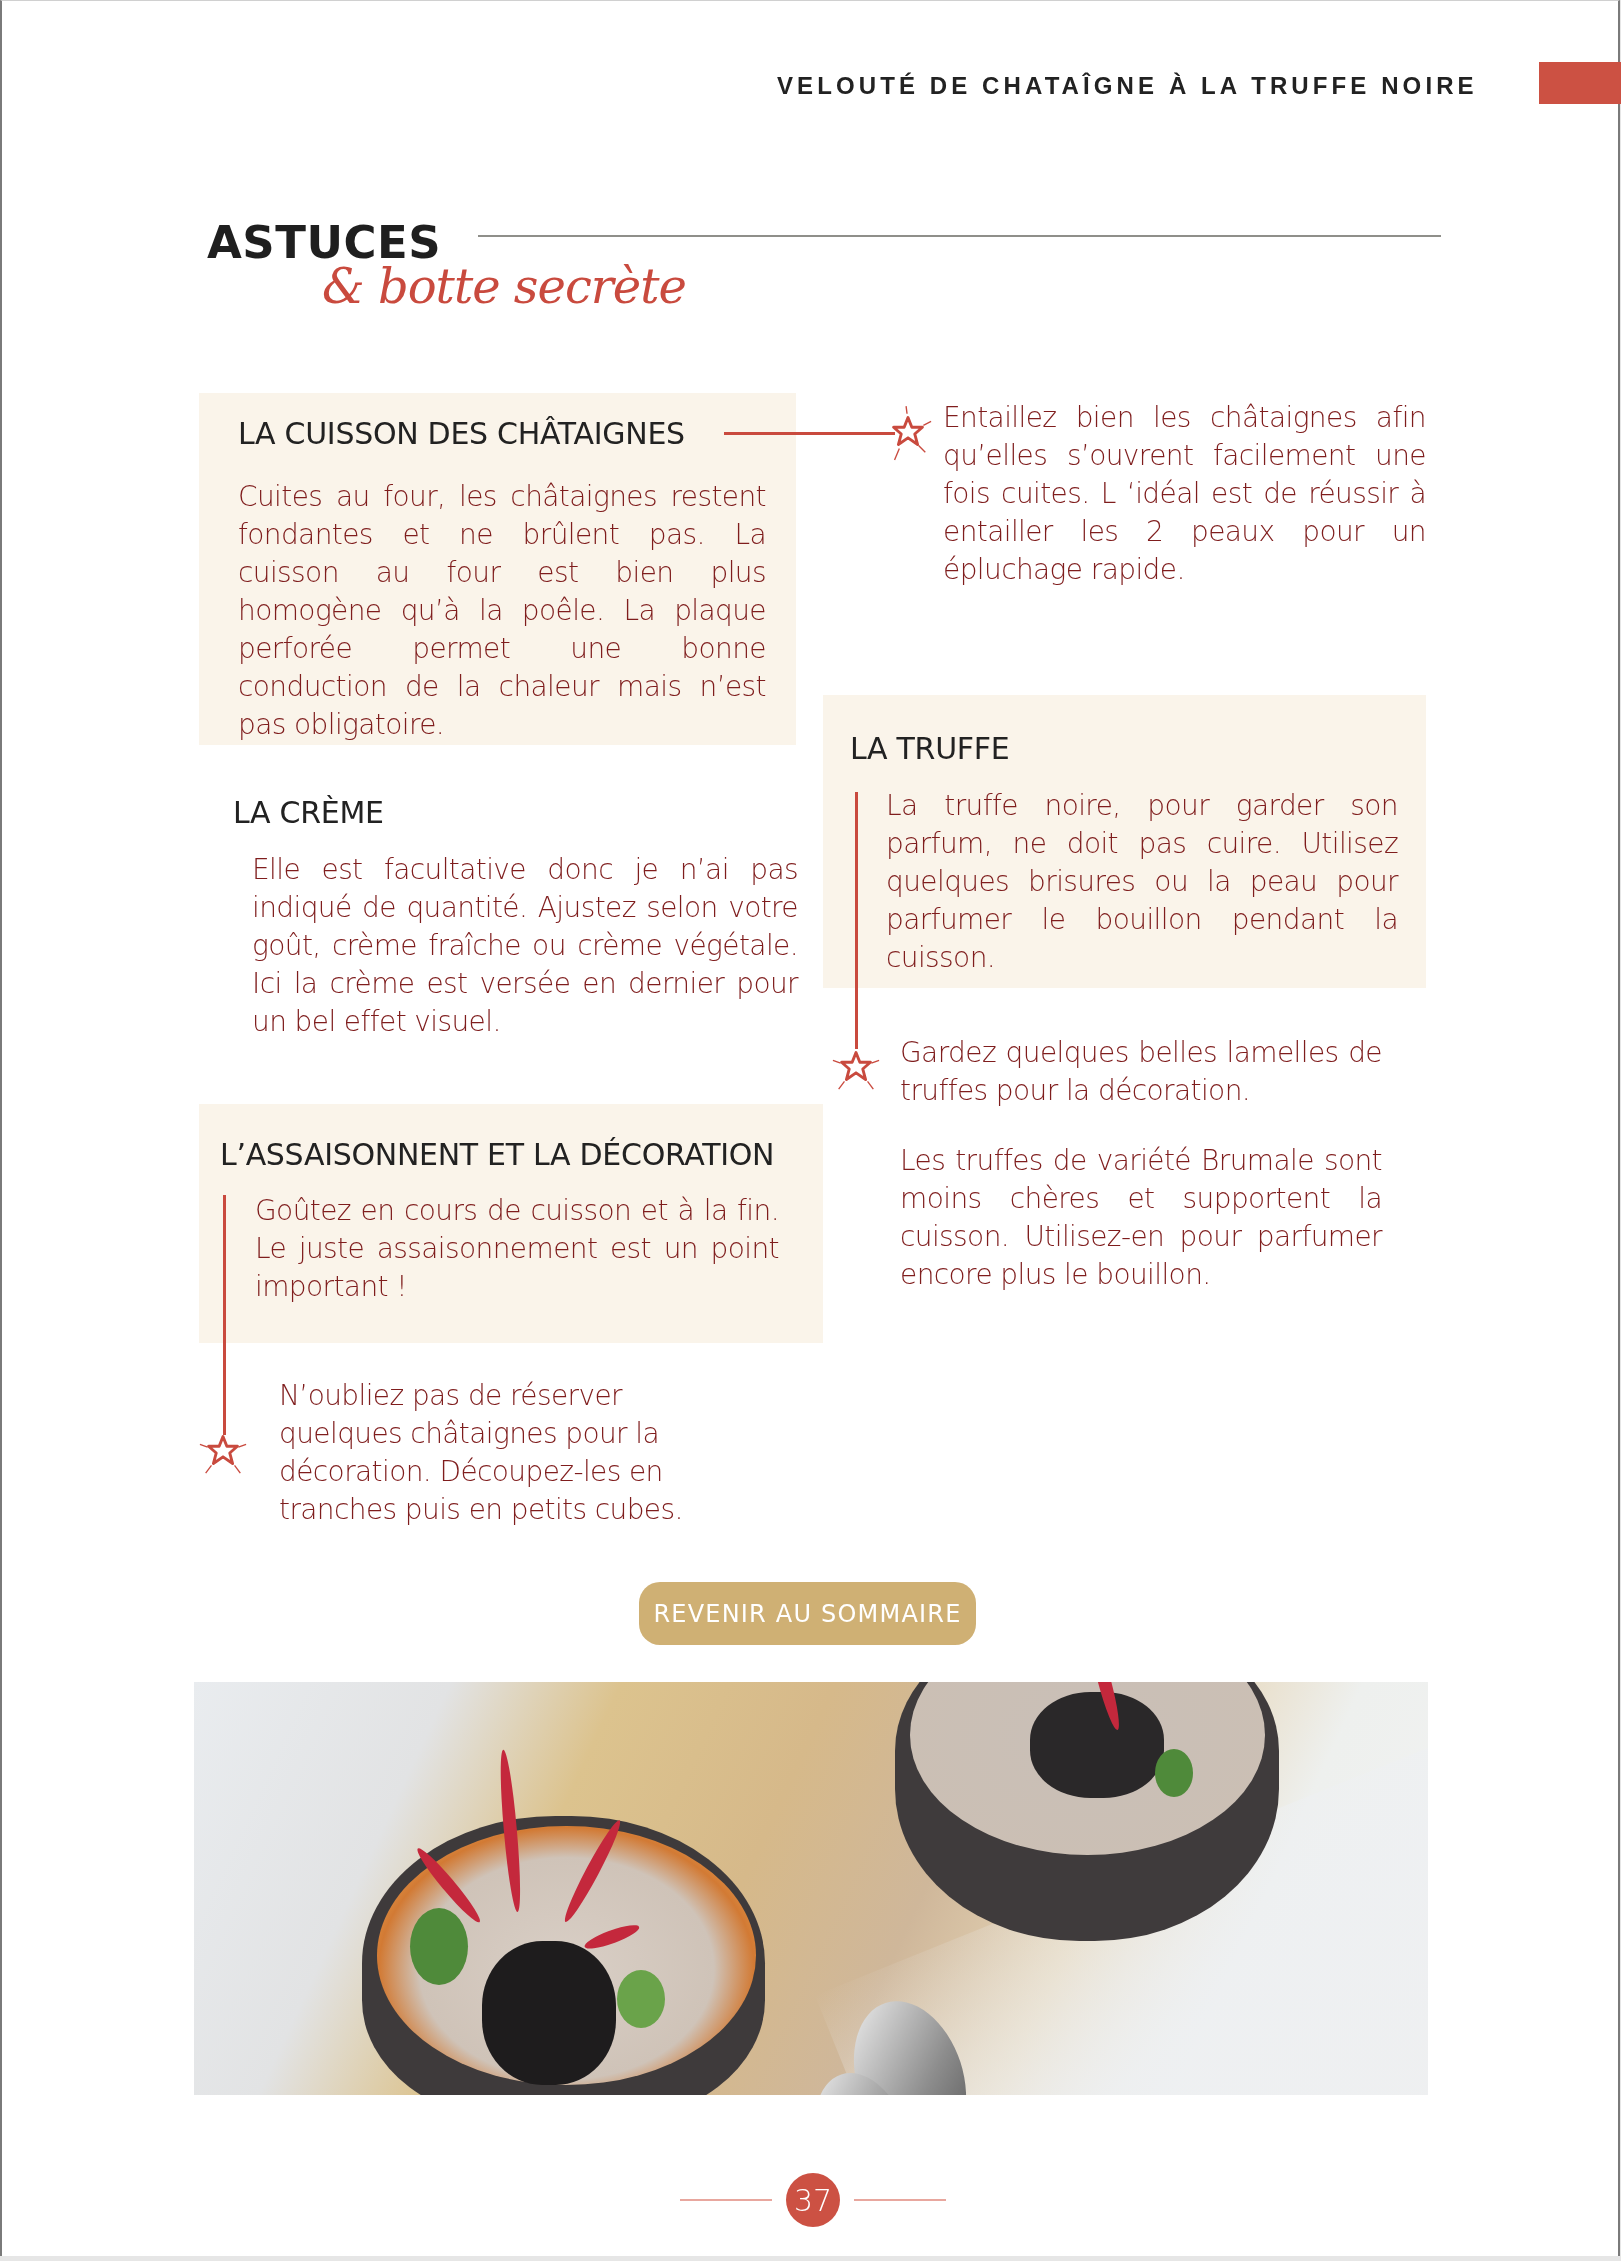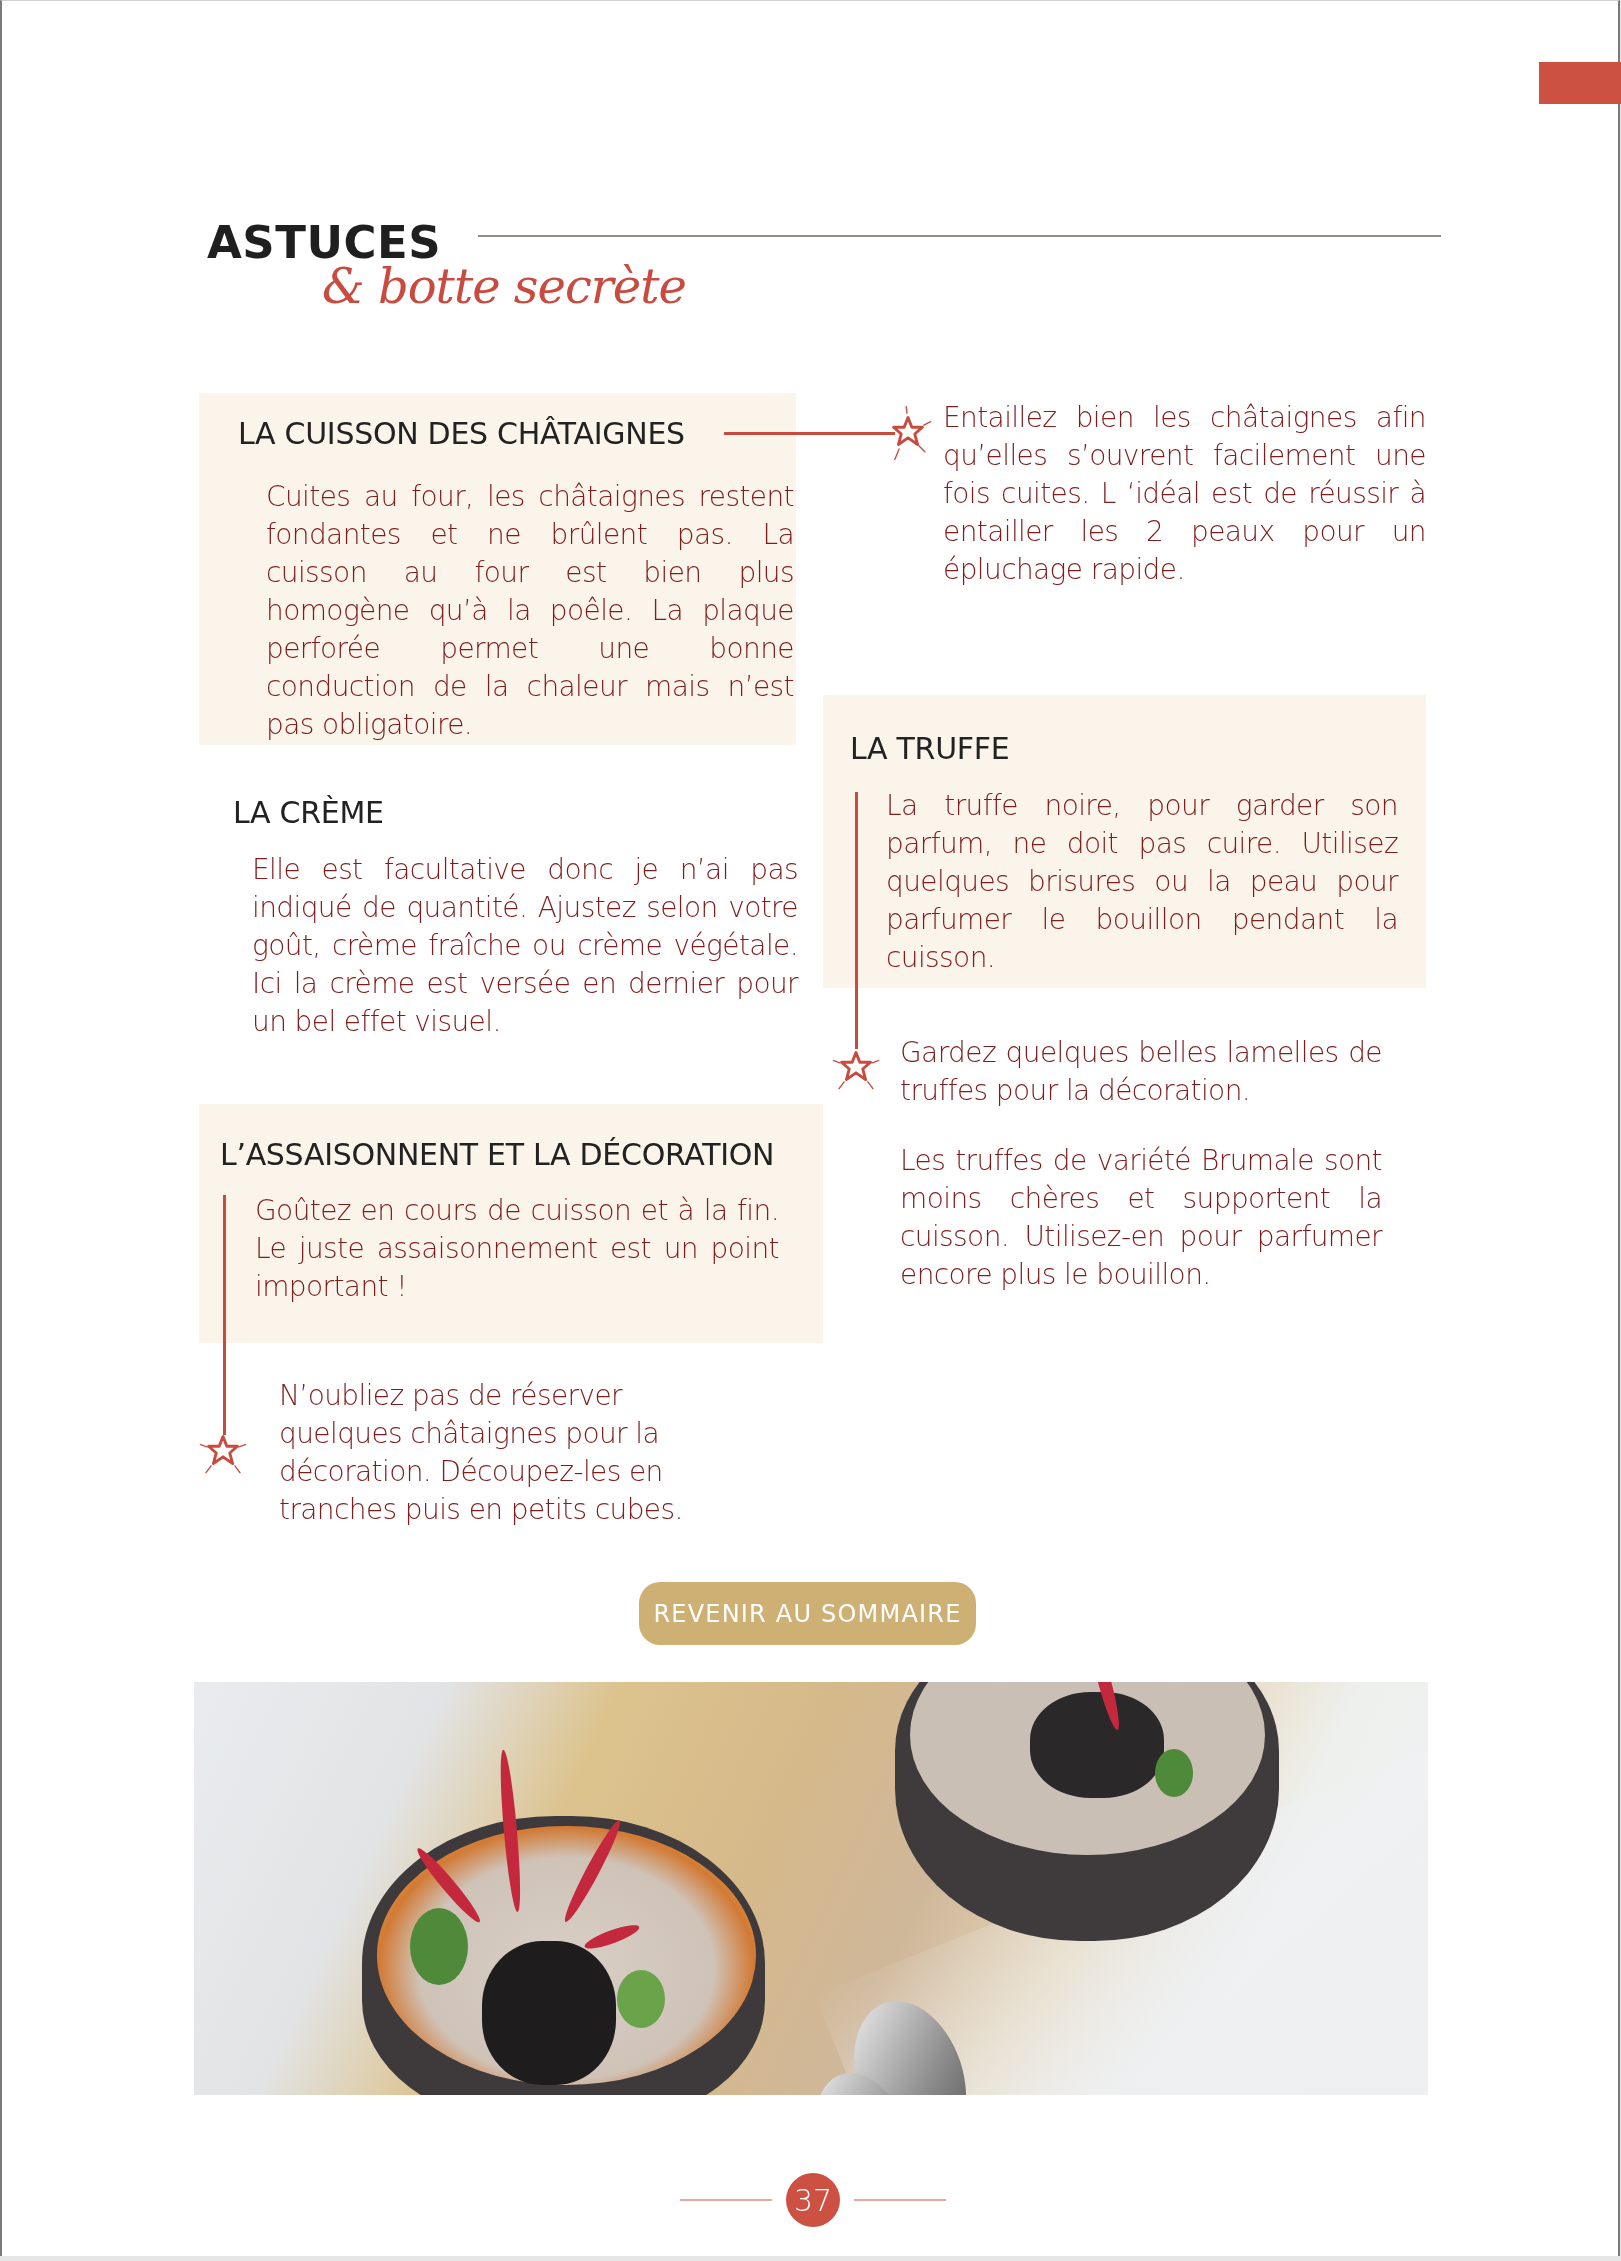--- a/index.html
+++ b/index.html
@@ -94,29 +94,30 @@
     left:784px; top:2172px; width:54px; height:54px; border-radius:50%;
     background:#cc5143; color:#fff; font-size:30px; display:flex; align-items:center;
     justify-content:center; font-family:"DejaVu Sans", sans-serif; font-weight:200;
   }
 </style>
 </head>
 <body>
 
 <div class="page">
 
+  <div class="abs running-title">VELOUTÉ DE CHATAÎGNE À LA TRUFFE NOIRE</div>
   <div class="abs red-tab"></div>
 
   <div class="abs astuces">ASTUCES</div>
   <div class="abs title-rule"></div>
   <div class="abs subtitle">&amp; botte secrète</div>
 
   <div class="abs box" style="left:197px;top:392px;width:597px;height:352px;"></div>
   <div class="abs h" style="left:236px;top:415px;">LA CUISSON DES CHÂTAIGNES</div>
-  <div class="abs p" style="left:236px;top:477px;width:528px;margin-left:28px;">Cuites au four, les châtaignes restent fondantes et ne brûlent pas. La cuisson au four est bien plus homogène qu’à la poêle. La plaque perforée permet une bonne conduction de la chaleur mais n’est pas obligatoire.</div>
+  <div class="abs p" style="left:236px;top:477px;width:528px;">Cuites au four, les châtaignes restent fondantes et ne brûlent pas. La cuisson au four est bien plus homogène qu’à la poêle. La plaque perforée permet une bonne conduction de la chaleur mais n’est pas obligatoire.</div>
   <div class="abs red-line-h" style="left:722px;top:431px;width:171px;"></div>
   <div class="abs star" style="left:881px;top:403px;">
     <svg width="50" height="58" viewBox="0 0 52 60">
         <path d="M26 14 L30 24 L41 24 L33 31 L36 42 L26 35 L16 42 L19 31 L11 24 L22 24 Z" fill="#fff" stroke="#c94a3e" stroke-width="3" stroke-linejoin="round"></path>
         <line x1="24" y1="2" x2="25" y2="10" stroke="#c94a3e" stroke-width="1.4"></line>
         <line x1="50" y1="18" x2="42" y2="22" stroke="#c94a3e" stroke-width="1.4"></line>
         <line x1="44" y1="50" x2="37" y2="43" stroke="#c94a3e" stroke-width="1.4"></line>
         <line x1="12" y1="58" x2="17" y2="46" stroke="#c94a3e" stroke-width="1.4"></line>
       </svg>
   </div>

